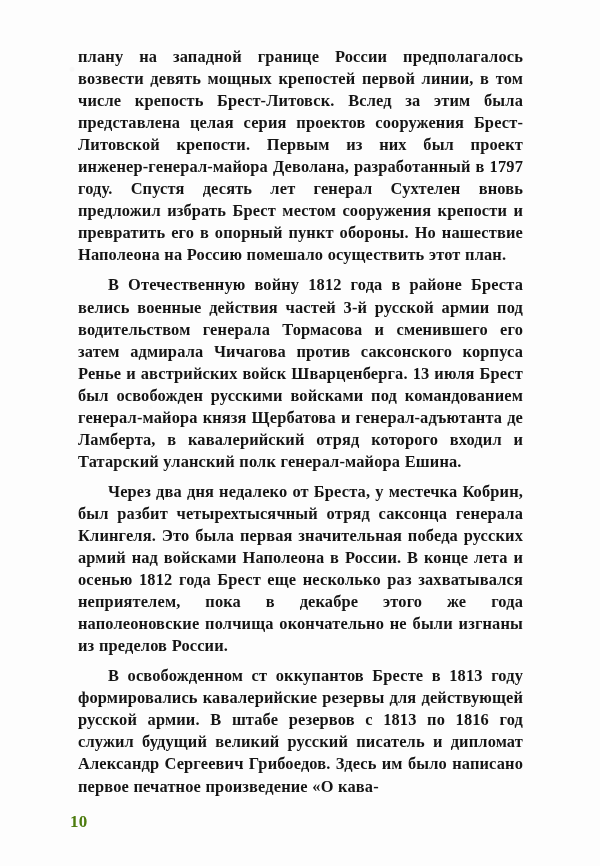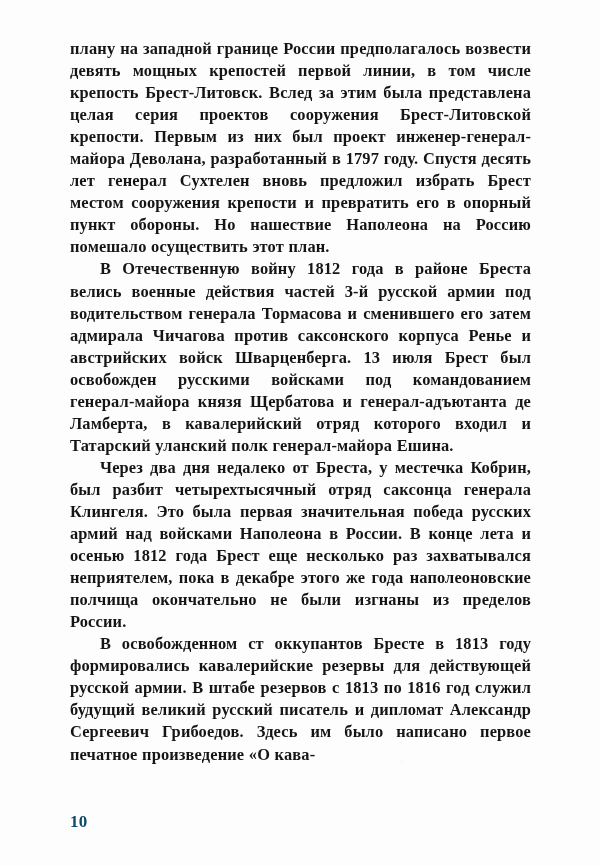--- a/index.html
+++ b/index.html
@@ -38,21 +38,21 @@
   }
 
   #text-block {
     position: absolute;
     left: 70px;
     top: 38px;
     width: 461px;
   }
 
   p.para {
-    margin: 0;
+    margin: 8px;
     padding: 0;
     text-align: justify;
     text-align-last: left;
     text-indent: 30px;
     font-size: 16.4px;
     line-height: 22.05px;
     color: #151515;
     font-weight: 600;
     letter-spacing: 0.15px;
     word-spacing: 0.3px;
@@ -63,21 +63,21 @@
   p.para.first {
     text-indent: 0;
   }
 
   #page-number {
     position: absolute;
     left: 70px;
     top: 812px;
     font-size: 17px;
     font-weight: 700;
-    color: #0c4a6e;
+    color: #4d7c0f;
     font-family: "Liberation Serif", "DejaVu Serif", serif;
     letter-spacing: 0.3px;
   }
 </style>
 </head>
 <body>
 
 <div id="page">
 
   <div id="text-block">

